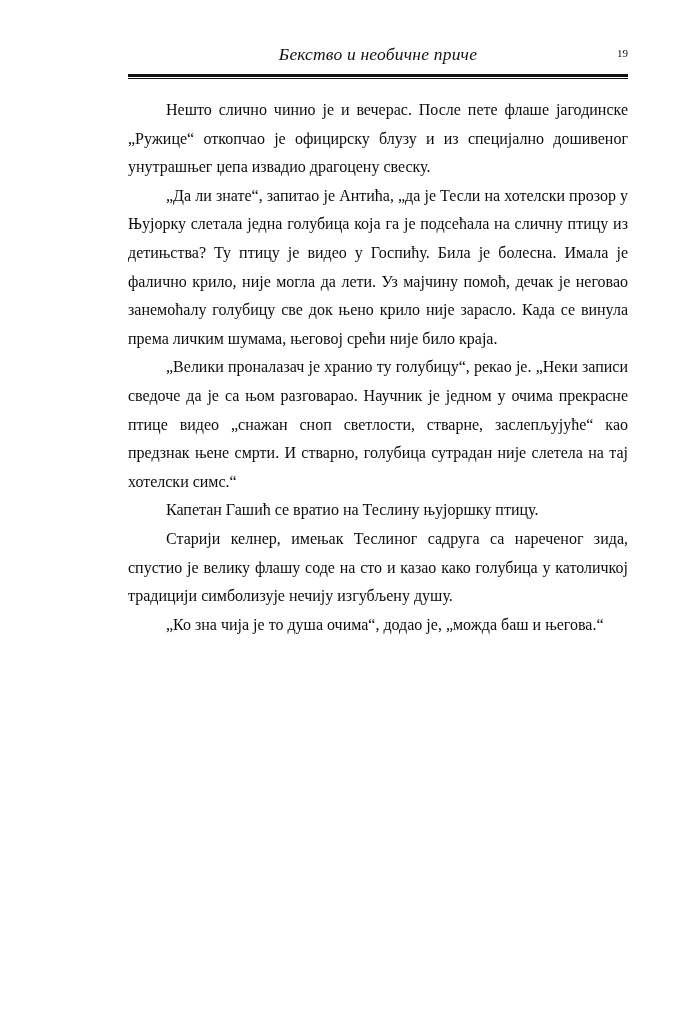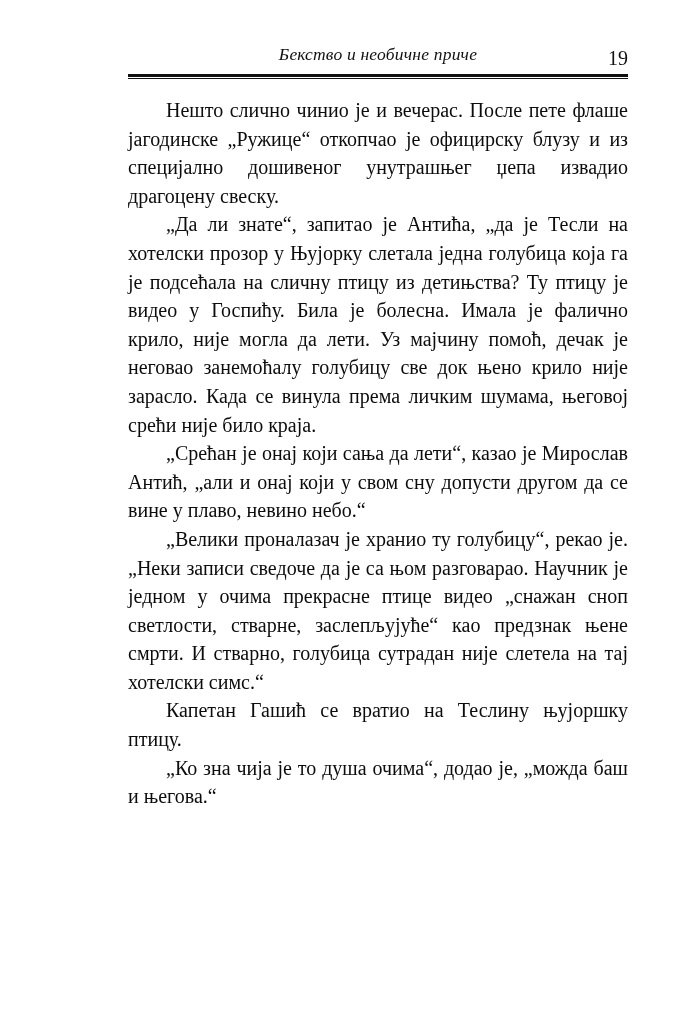--- a/index.html
+++ b/index.html
@@ -38,21 +38,21 @@
     font-style: italic;
     font-size: 17.5px;
     letter-spacing: 0.2px;
     color: #111;
     white-space: nowrap;
   }
   .folio {
     position: absolute;
     right: 0;
     top: 3px;
-    font-size: 20px;
+    font-size: 11px;
     color: #111;
   }
   .rule-wrap {
     position: absolute;
     top: 74px;
     left: 92px;
     width: 500px;
   }
   .rule-thick {
     height: 2.6px;
@@ -67,21 +67,21 @@
   .rule-thin {
     height: 1.1px;
     background: #111;
     width: 100%;
   }
   .body-text {
     position: absolute;
     top: 96px;
     left: 92px;
     width: 500px;
-    font-size: 20px;
+    font-size: 16px;
     line-height: 28.6px;
     text-align: justify;
     text-justify: inter-word;
     color: #0c0c0c;
     hyphens: none;
   }
   .body-text p {
     margin: 0;
     text-indent: 38px;
   }
@@ -101,19 +101,19 @@
 
   <div class="rule-wrap">
     <div class="rule-thick"></div>
     <div class="rule-gap"></div>
     <div class="rule-thin"></div>
   </div>
 
   <div class="body-text">
     <p>Нешто слично чинио је и вечерас. После пете флаше јагодинске „Ружице“ откопчао је официрску блузу и из специјално дошивеног унутрашњег џепа извадио драгоцену свеску.</p>
     <p>„Да ли знате“, запитао је Антића, „да је Тесли на хотелски прозор у Њујорку слетала једна голубица која га је подсећала на сличну птицу из детињства? Ту птицу је видео у Госпићу. Била је болесна. Имала је фалично крило, није могла да лети. Уз мајчину помоћ, дечак је неговао занемоћалу голубицу све док њено крило није зарасло. Када се винула према личким шумама, његовој срећи није било краја.</p>
-    <p>„Срећан је онај који сања да лети“, казао је Мирослав Антић, „али и онај који у свом сну допусти другом да се вине у плаво, невино небо.“</p>
     <p>„Велики проналазач је хранио ту голубицу“, рекао је. „Неки записи сведоче да је са њом разговарао. Научник је једном у очима прекрасне птице видео „снажан сноп светлости, стварне, заслепљујуће“ као предзнак њене смрти. И стварно, голубица сутрадан није слетела на тај хотелски симс.“</p>
     <p>Капетан Гашић се вратио на Теслину њујоршку птицу.</p>
+    <p>Старији келнер, имењак Теслиног садруга са нареченог зида, спустио је велику флашу соде на сто и казао како голубица у католичкој традицији симболизује нечију изгубљену душу.</p>
     <p>„Ко зна чија је то душа очима“, додао је, „можда баш и његова.“</p>
   </div>
 
 </div>
 
 </body></html>

